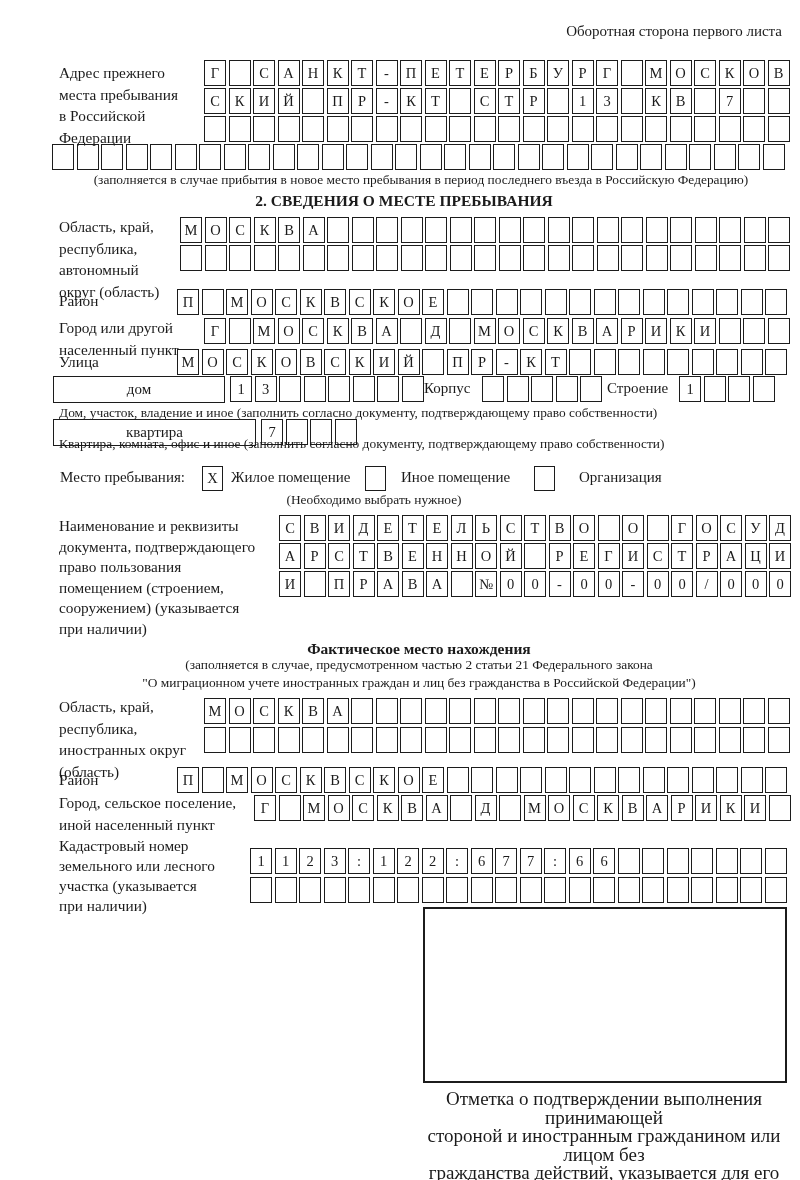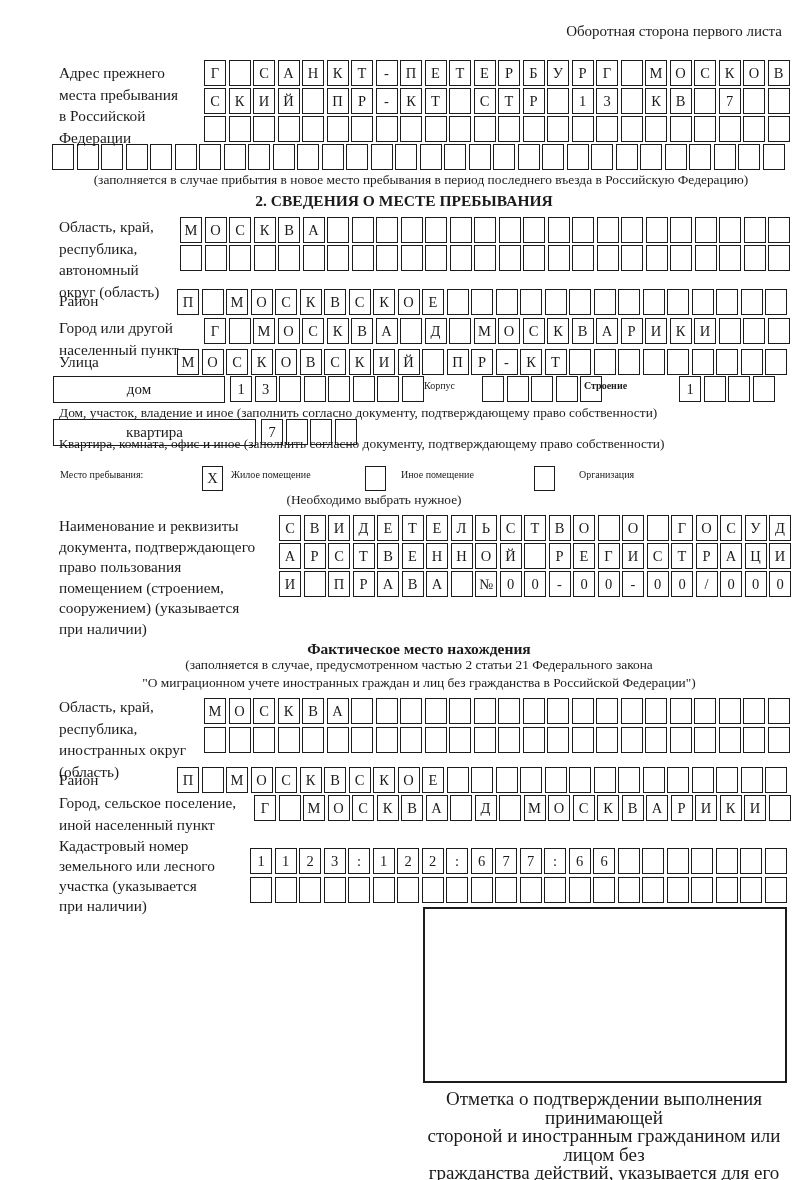--- a/index.html
+++ b/index.html
@@ -11,21 +11,21 @@
         display:flex;align-items:center;justify-content:center;font-size:14.5px;line-height:1;}
   .lbl{font-size:15.3px;line-height:21.5px;}
   .lbl .lbl-line{white-space:nowrap;}
   .note{font-size:13.4px;white-space:nowrap;}
   .center{text-align:center;}
   .hdr{font-weight:bold;font-size:15.5px;}
   .wbox{box-sizing:border-box;border:1.6px solid #1c1c1c;height:27px;display:flex;align-items:center;
         justify-content:center;font-size:15px;}
   .chk{box-sizing:border-box;width:21px;height:25px;border:1.6px solid #1c1c1c;display:flex;
        align-items:center;justify-content:center;font-size:14.5px;}
-  .optlbl{font-size:10px;white-space:nowrap;}
+  .optlbl{font-size:15px;white-space:nowrap;}
   .stamp{box-sizing:border-box;border:2px solid #1c1c1c;background:#fff;}
   .caption{font-size:19px;line-height:18.5px;text-align:center;}
 </style>
 </head>
 <body>
 
 <div class="canvas">
 
   <div class="abs note" style="top:23px;right:42px;font-size:15px;">Оборотная сторона первого листа</div>
 
@@ -311,21 +311,21 @@
       <span class="cell"></span>
     </div>
   <div class="abs optlbl" style="left:400px;top:380px;">Корпус</div>
   <div class="abs cells" style="left:458px;top:376px;">
       <span class="cell"></span>
       <span class="cell"></span>
       <span class="cell"></span>
       <span class="cell"></span>
       <span class="cell"></span>
     </div>
-  <div class="abs optlbl" style="left:560px;top:380px;font-weight:bold;">Строение</div>
+  <div class="abs optlbl" style="left:583px;top:380px;">Строение</div>
   <div class="abs cells" style="left:655px;top:376px;">
       <span class="cell">1</span>
       <span class="cell"></span>
       <span class="cell"></span>
       <span class="cell"></span>
     </div>
   <div class="abs note" style="left:35px;top:405px;">Дом, участок, владение и иное (заполнить согласно документу, подтверждающему право собственности)</div>
 
   <div class="abs wbox" style="left:29px;top:419px;width:203px;">квартира</div>
   <div class="abs cells" style="left:237px;top:419px;">

